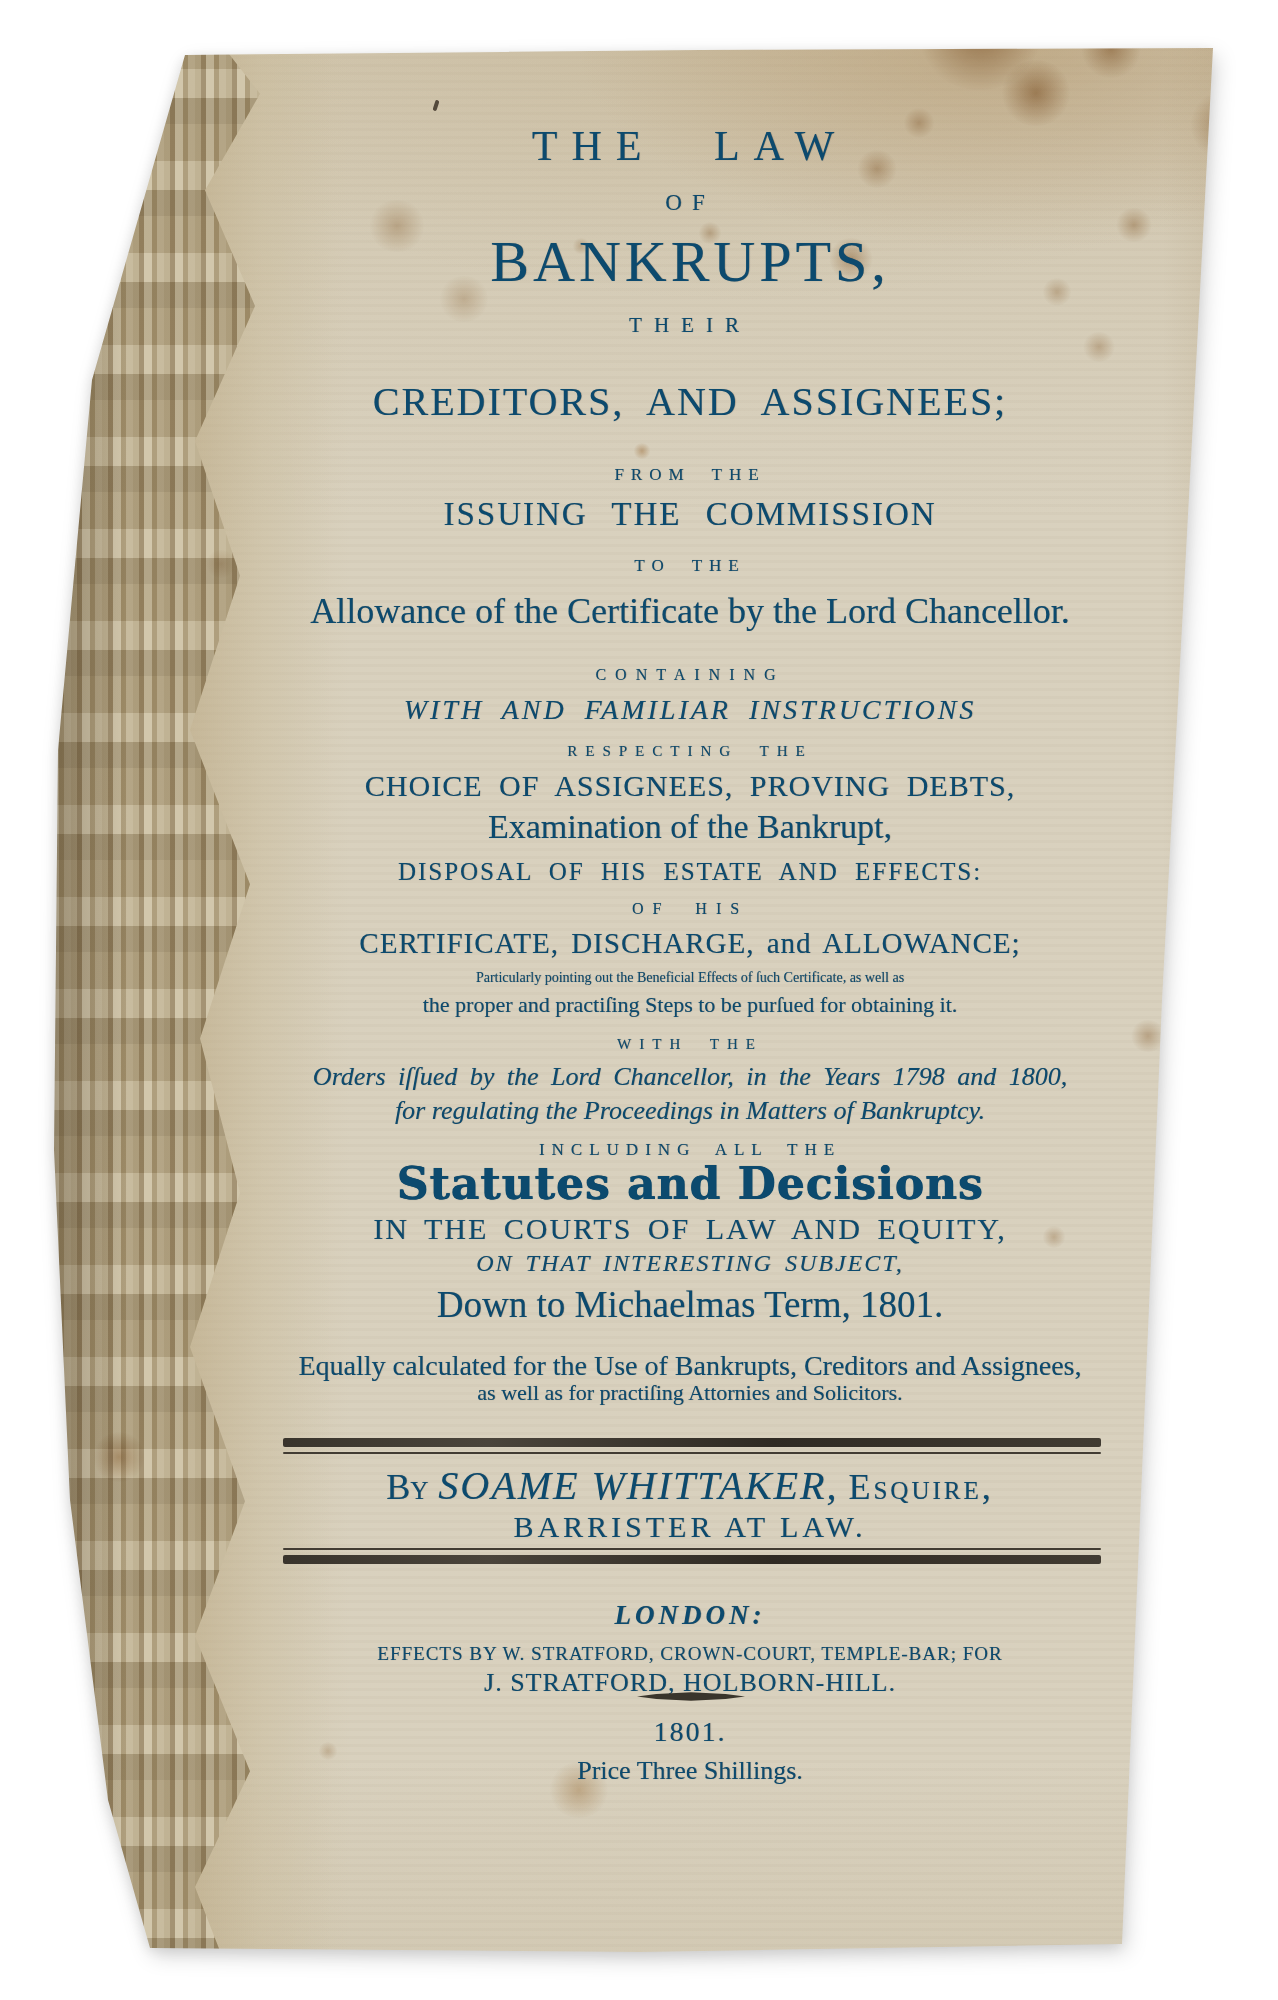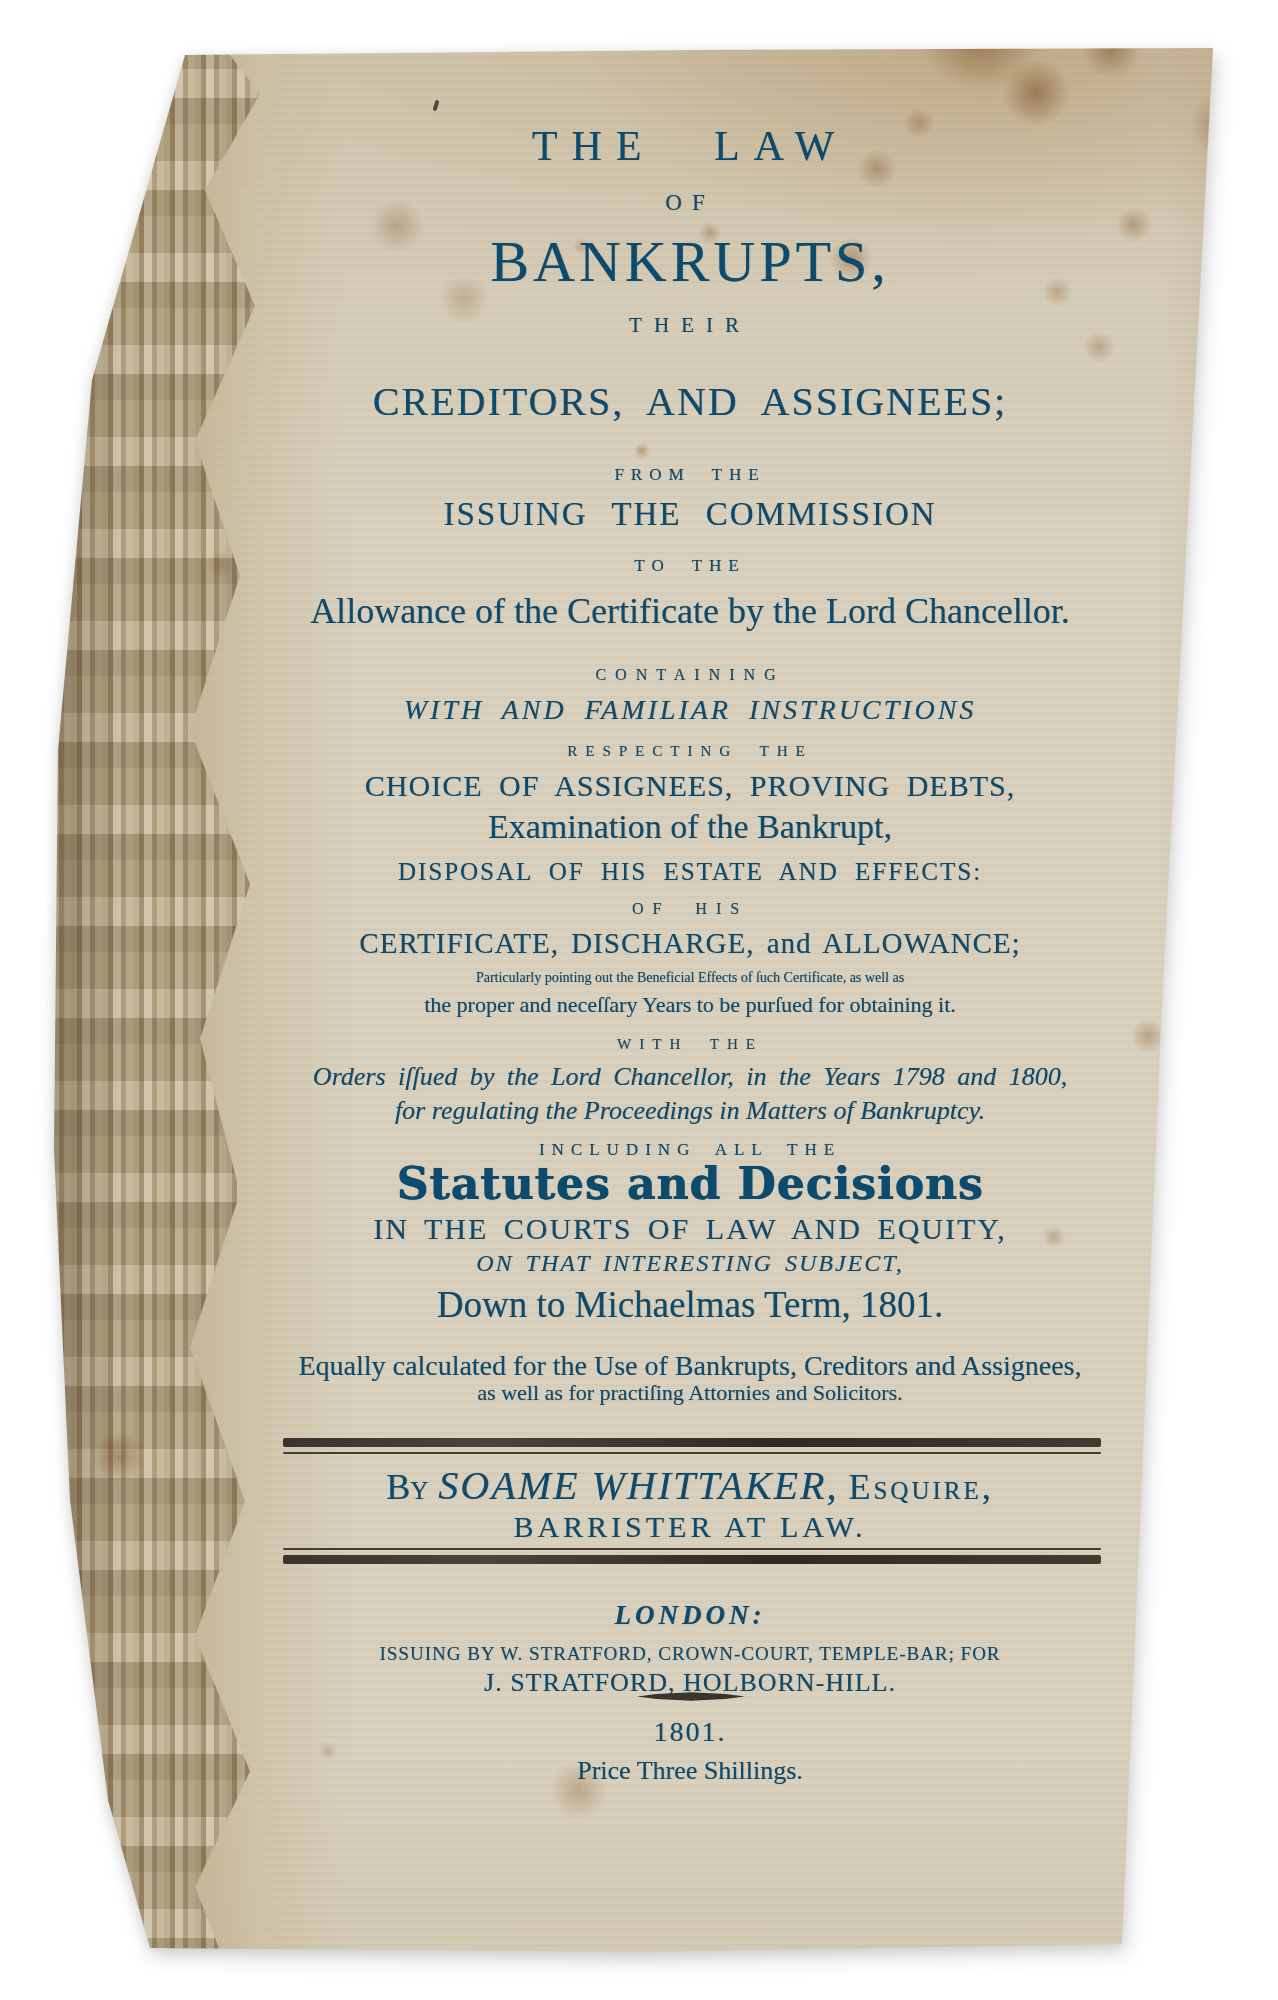--- a/index.html
+++ b/index.html
@@ -109,21 +109,21 @@
 
       <div class="line" style="top:666px;font-size:16px;letter-spacing:9px;">CONTAINING</div>
       <div class="line it" style="top:694px;font-size:28px;letter-spacing:3px;word-spacing:8px;">WITH AND FAMILIAR INSTRUCTIONS</div>
       <div class="line" style="top:743px;font-size:15px;letter-spacing:8px;word-spacing:10px;">RESPECTING THE</div>
       <div class="line" style="top:769px;font-size:30px;letter-spacing:1px;word-spacing:8px;">CHOICE OF ASSIGNEES, PROVING DEBTS,</div>
       <div class="line" style="top:808px;font-size:34px;">Examination of the Bankrupt,</div>
       <div class="line" style="top:858px;font-size:25px;letter-spacing:2px;word-spacing:8px;">DISPOSAL OF HIS ESTATE AND EFFECTS:</div>
       <div class="line" style="top:900px;font-size:16px;letter-spacing:9px;word-spacing:12px;">OF HIS</div>
       <div class="line" style="top:927px;font-size:29px;letter-spacing:1px;word-spacing:4px;">CERTIFICATE, DISCHARGE, and ALLOWANCE;</div>
       <div class="line wrap" style="top:970px;font-size:14px;">Particularly pointing out the Beneficial Effects of ſuch Certificate, as well as</div>
-      <div class="line wrap" style="top:992px;font-size:22px;">the proper and neceſſary Years to be purſued for obtaining it.</div>
+      <div class="line wrap" style="top:992px;font-size:22px;">the proper and practiſing Steps to be purſued for obtaining it.</div>
       <div class="line" style="top:1036px;font-size:15px;letter-spacing:8px;word-spacing:10px;">WITH THE</div>
       <div class="line it" style="top:1062px;font-size:26px;word-spacing:6px;">Orders iſſued by the Lord Chancellor, in the Years 1798 and 1800,</div>
       <div class="line it" style="top:1096px;font-size:26px;">for regulating the Proceedings in Matters of Bankruptcy.</div>
       <div class="line" style="top:1140px;font-size:17px;letter-spacing:7px;word-spacing:8px;">INCLUDING ALL THE</div>
       <div class="line bl" style="top:1158px;font-size:44px;letter-spacing:1px;">Statutes and Decisions</div>
       <div class="line" style="top:1212px;font-size:30px;letter-spacing:2px;word-spacing:6px;">IN THE COURTS OF LAW AND EQUITY,</div>
       <div class="line it" style="top:1250px;font-size:24px;letter-spacing:2px;word-spacing:4px;">ON THAT INTERESTING SUBJECT,</div>
       <div class="line" style="top:1283px;font-size:37px;">Down to Michaelmas Term, 1801.</div>
       <div class="line wrap" style="top:1350px;font-size:28px;">Equally calculated for the Use of Bankrupts, Creditors and Assignees,</div>
       <div class="line wrap" style="top:1380px;font-size:22px;">as well as for practiſing Attornies and Solicitors.</div>
@@ -141,20 +141,20 @@
       </div>
       <div class="line" style="top:1510px;font-size:30px;letter-spacing:4px;">BARRISTER AT LAW.</div>
 
       <div class="rule" style="top:1548px;">
         <div class="bar-thin"></div>
         <div class="gap5"></div>
         <div class="bar-thick"></div>
       </div>
 
       <div class="line it" style="top:1600px;font-size:27px;font-weight:bold;letter-spacing:4px;">LONDON:</div>
-      <div class="line" style="top:1643px;font-size:19px;letter-spacing:1px;">ISSUING BY W. STRATFORD, CROWN-COURT, TEMPLE-BAR; FOR</div>
+      <div class="line" style="top:1643px;font-size:19px;letter-spacing:1px;">EFFECTS BY W. STRATFORD, CROWN-COURT, TEMPLE-BAR; FOR</div>
       <div class="line" style="top:1668px;font-size:26px;letter-spacing:1px;">J. STRATFORD, HOLBORN-HILL.</div>
       <div class="swell"></div>
       <div class="line" style="top:1716px;font-size:28px;letter-spacing:2px;">1801.</div>
       <div class="line" style="top:1756px;font-size:26px;">Price Three Shillings.</div>
     </div>
   </div>
 </div>
 
 </body></html>

